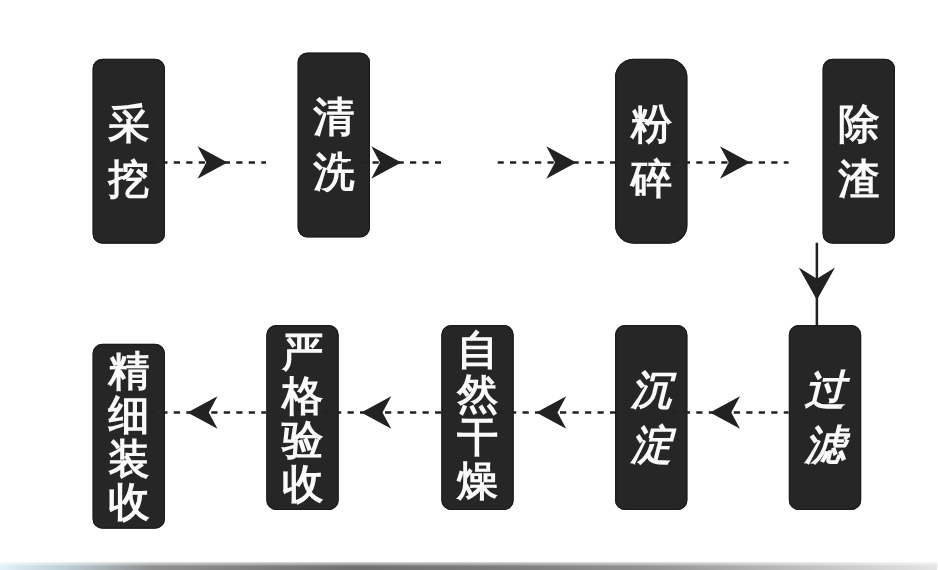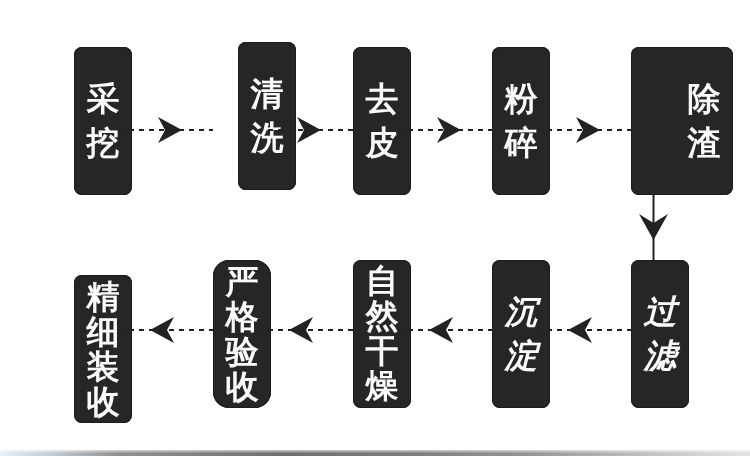--- a/index.html
+++ b/index.html
@@ -43,40 +43,37 @@
 <body>
 
 <div class="canvas">
 
   <div class="node n2" style="left:74px;  top:47px;">
       <span class="txt">采挖</span>
     </div>
   <div class="node n2" style="left:213px; top:42px;margin-left:25px;">
       <span class="txt">清洗</span>
     </div>
-  <div class="node n2" style="left:353px; top:47px;">
-      <span class="txt">去皮</span>
-    </div>
-  <div class="node n2" style="left:492px; top:47px;">
+  <div class="node n2" style="left:492px; top:47px;border-radius:15px;">
       <span class="txt">粉碎</span>
     </div>
-  <div class="node n2" style="left:631px; top:47px;padding-left:44px;">
+  <div class="node n2" style="left:658px; top:47px;">
       <span class="txt">除渣</span>
     </div>
 
   <div class="node n2" style="left:631px; top:260px;font-style:italic;">
       <span class="txt">过滤</span>
     </div>
   <div class="node n2" style="left:492px; top:260px;font-style:italic;">
       <span class="txt">沉淀</span>
     </div>
   <div class="node n4" style="left:353px; top:260px;font-family:Liberation Serif, serif;">
       <span class="txt">自然干燥</span>
     </div>
-  <div class="node n4" style="left:213px; top:260px;border-radius:16px;">
+  <div class="node n4" style="left:213px; top:260px;">
       <span class="txt">严格验收</span>
     </div>
   <div class="node n4" style="left:74px;  top:275px;">
       <span class="txt">精细装收</span>
     </div>
 
   <svg class="arr" style="left:119px; top:115px;" width="94" height="30">
     <line x1="0" y1="15" x2="94" y2="15" stroke="#222" stroke-width="2" stroke-dasharray="5 5"></line>
     <polygon points="39,2 63,15 39,28 46,15" fill="#222"></polygon>
   </svg>

